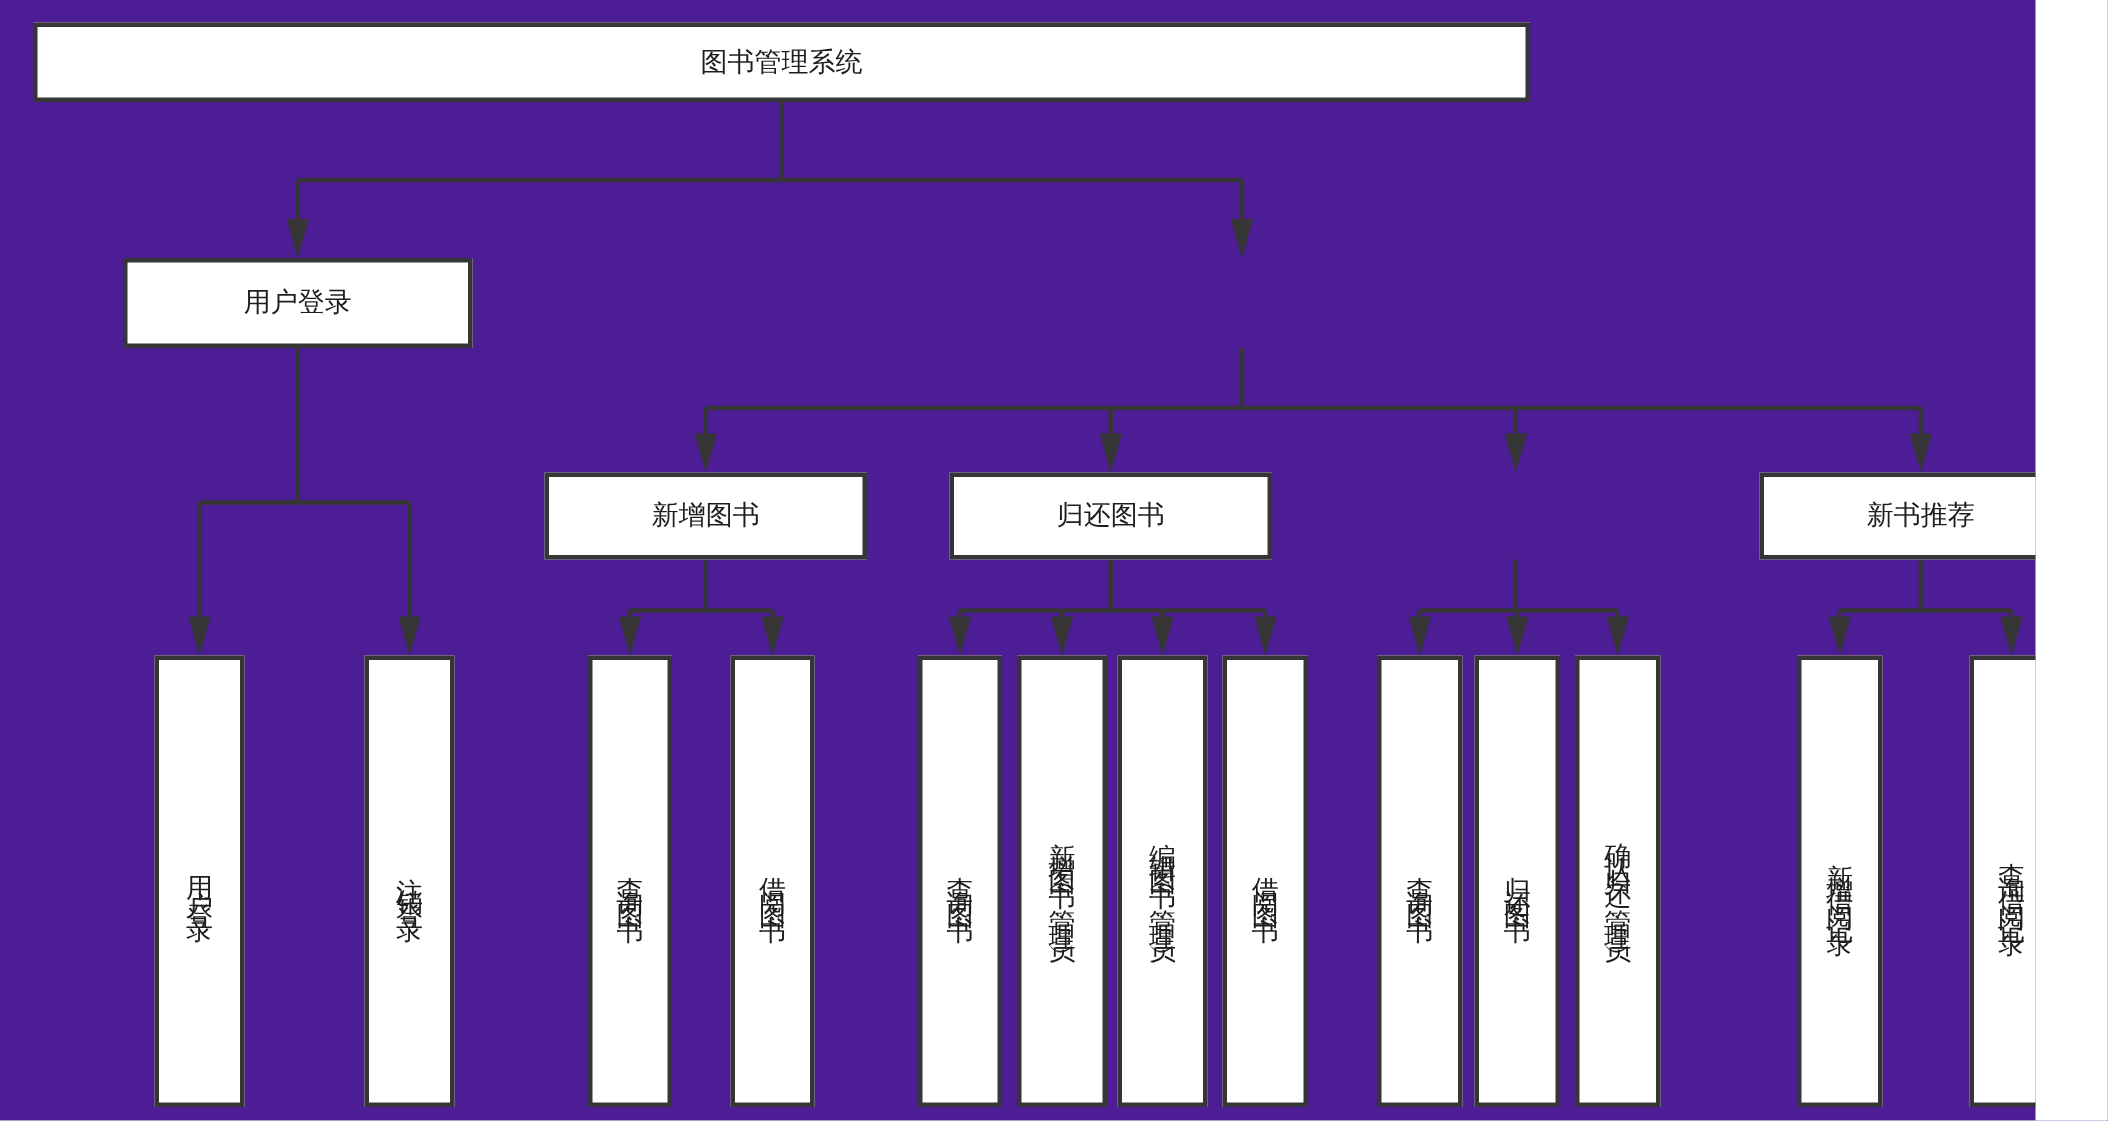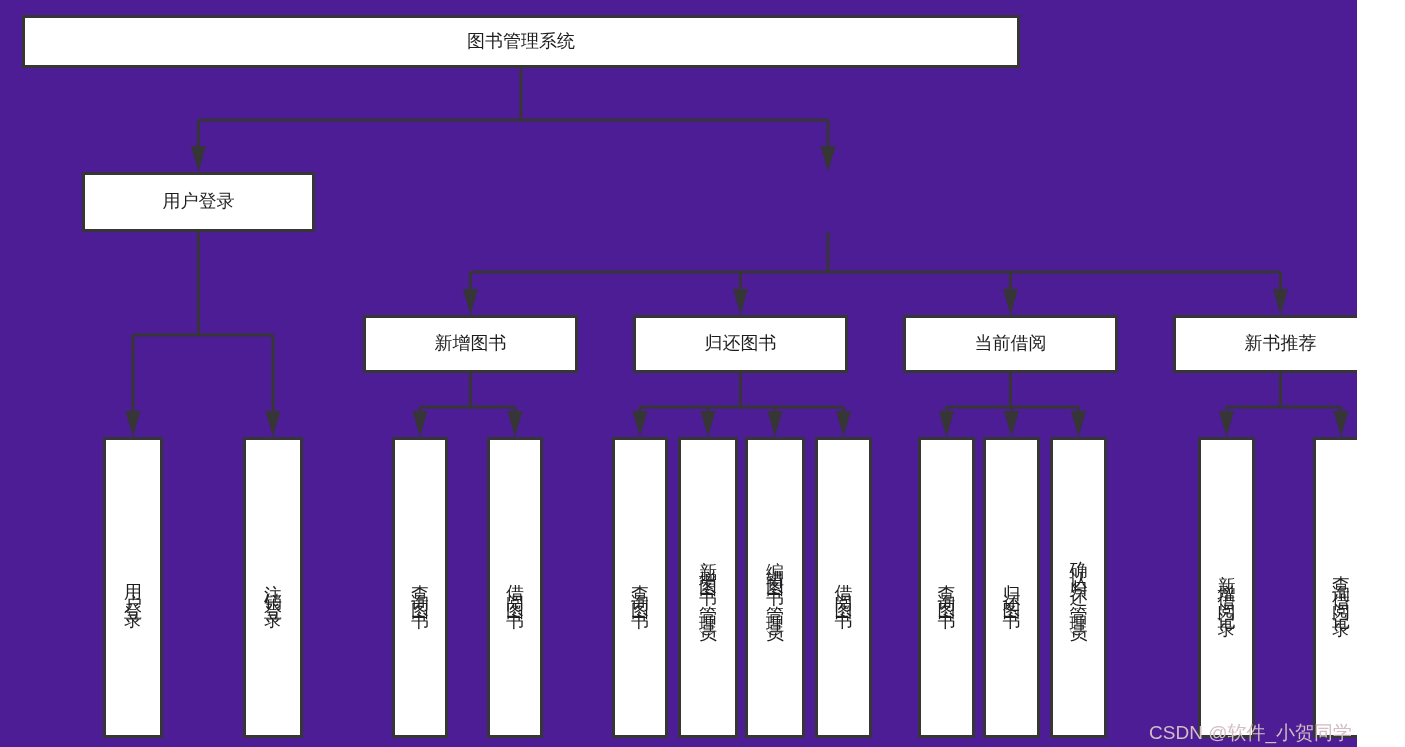--- a/index.html
+++ b/index.html
@@ -66,36 +66,34 @@
       <polygon points="1333.5,411 1348.5,411 1341,437"></polygon>
     </g>
   </svg>
 
   <div class="box" style="left:22px;top:15px;width:998px;height:53px">图书管理系统</div>
 
   <div class="box" style="left:82px;top:172px;width:233px;height:60px">用户登录</div>
 
   <div class="box" style="left:363px;top:315px;width:215px;height:58px">新增图书</div>
   <div class="box" style="left:633px;top:315px;width:215px;height:58px">归还图书</div>
-  <div class="box" style="left:903px;top:315px;width:215px;height:58px">当前借阅</div>
   <div class="box" style="left:1173px;top:315px;width:215px;height:58px">新书推荐</div>
 
   <div class="box v" style="left:103px;top:437px;width:60px;height:301px">用户登录</div>
   <div class="box v" style="left:243px;top:437px;width:60px;height:301px">注销登录</div>
 
   <div class="box v" style="left:392px;top:437px;width:56px;height:301px">查询图书</div>
   <div class="box v" style="left:487px;top:437px;width:56px;height:301px">借阅图书</div>
 
   <div class="box v" style="left:612px;top:437px;width:56px;height:301px">查询图书</div>
   <div class="box v" style="left:678px;top:437px;width:60px;height:301px">新增图书（管理员）</div>
   <div class="box v" style="left:745px;top:437px;width:60px;height:301px">编辑图书（管理员）</div>
   <div class="box v" style="left:815px;top:437px;width:57px;height:301px">借阅图书</div>
 
   <div class="box v" style="left:918px;top:437px;width:57px;height:301px">查询图书</div>
   <div class="box v" style="left:983px;top:437px;width:57px;height:301px">归还图书</div>
   <div class="box v" style="left:1050px;top:437px;width:57px;height:301px">确认归还（管理员）</div>
 
   <div class="box v" style="left:1198px;top:437px;width:57px;height:301px">新增借阅记录</div>
   <div class="box v" style="left:1313px;top:437px;width:56px;height:301px">查询借阅记录</div>
 
-  <div class="watermark">CSDN @软件_小贺同学</div>
 
 </div>
 
 </body></html>

